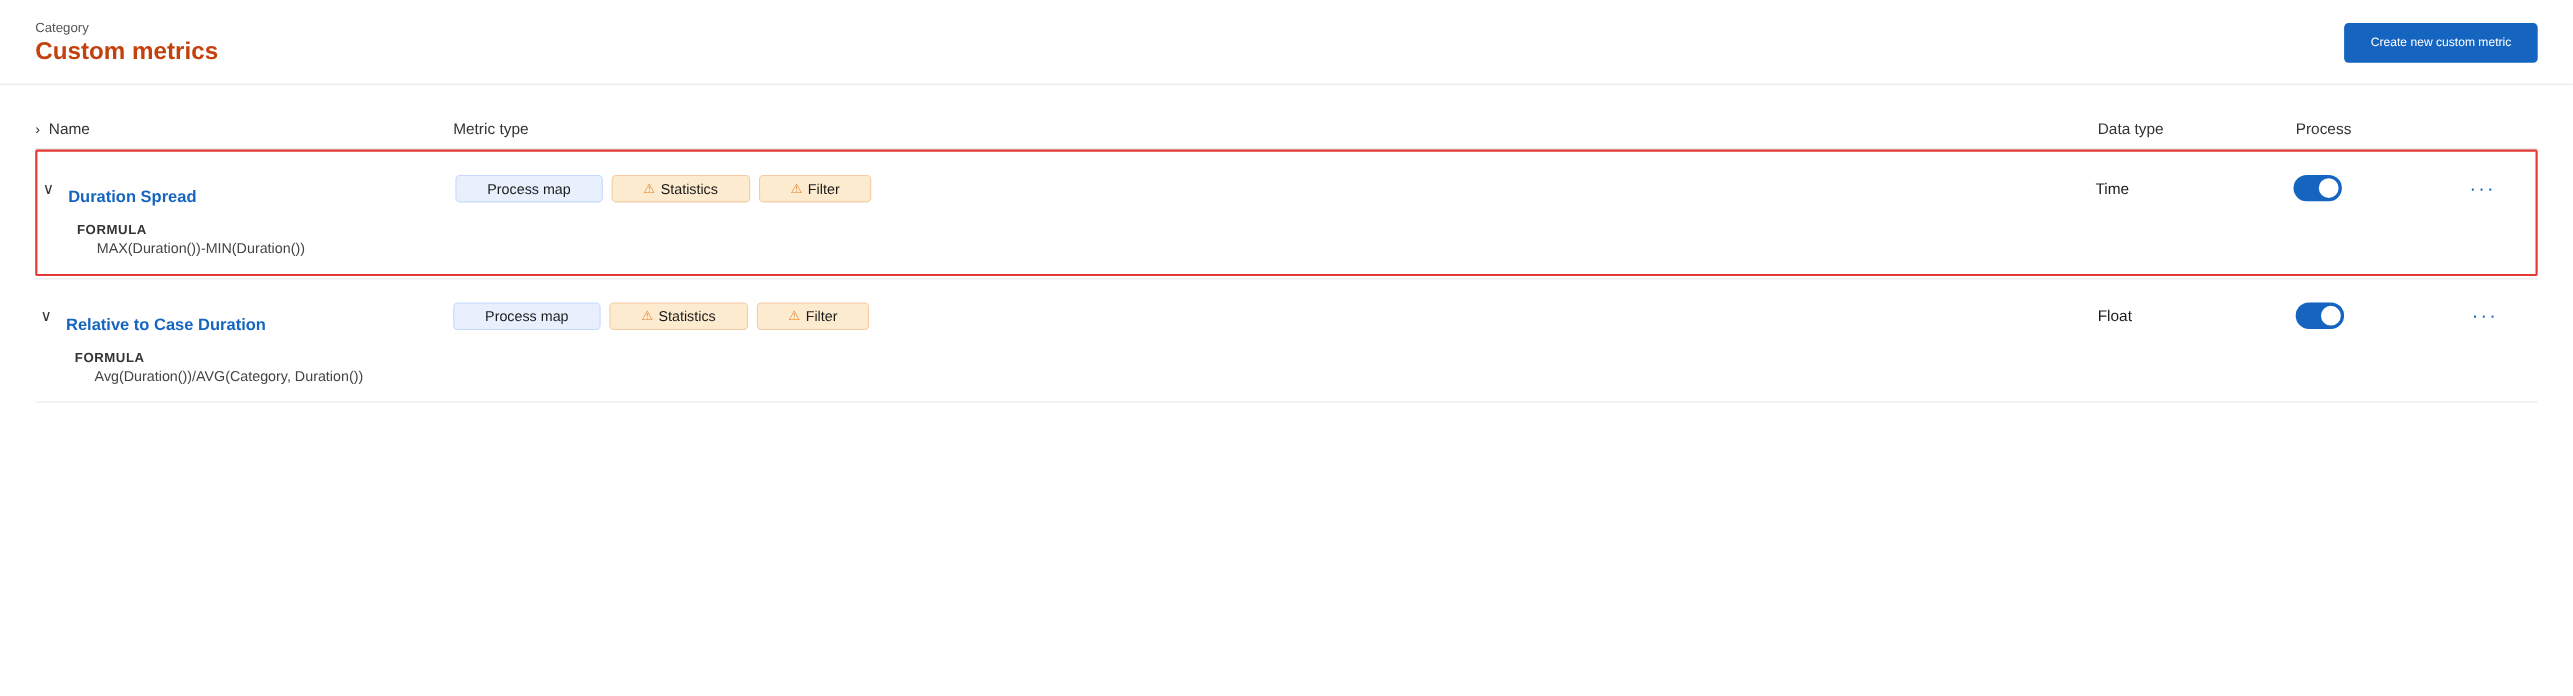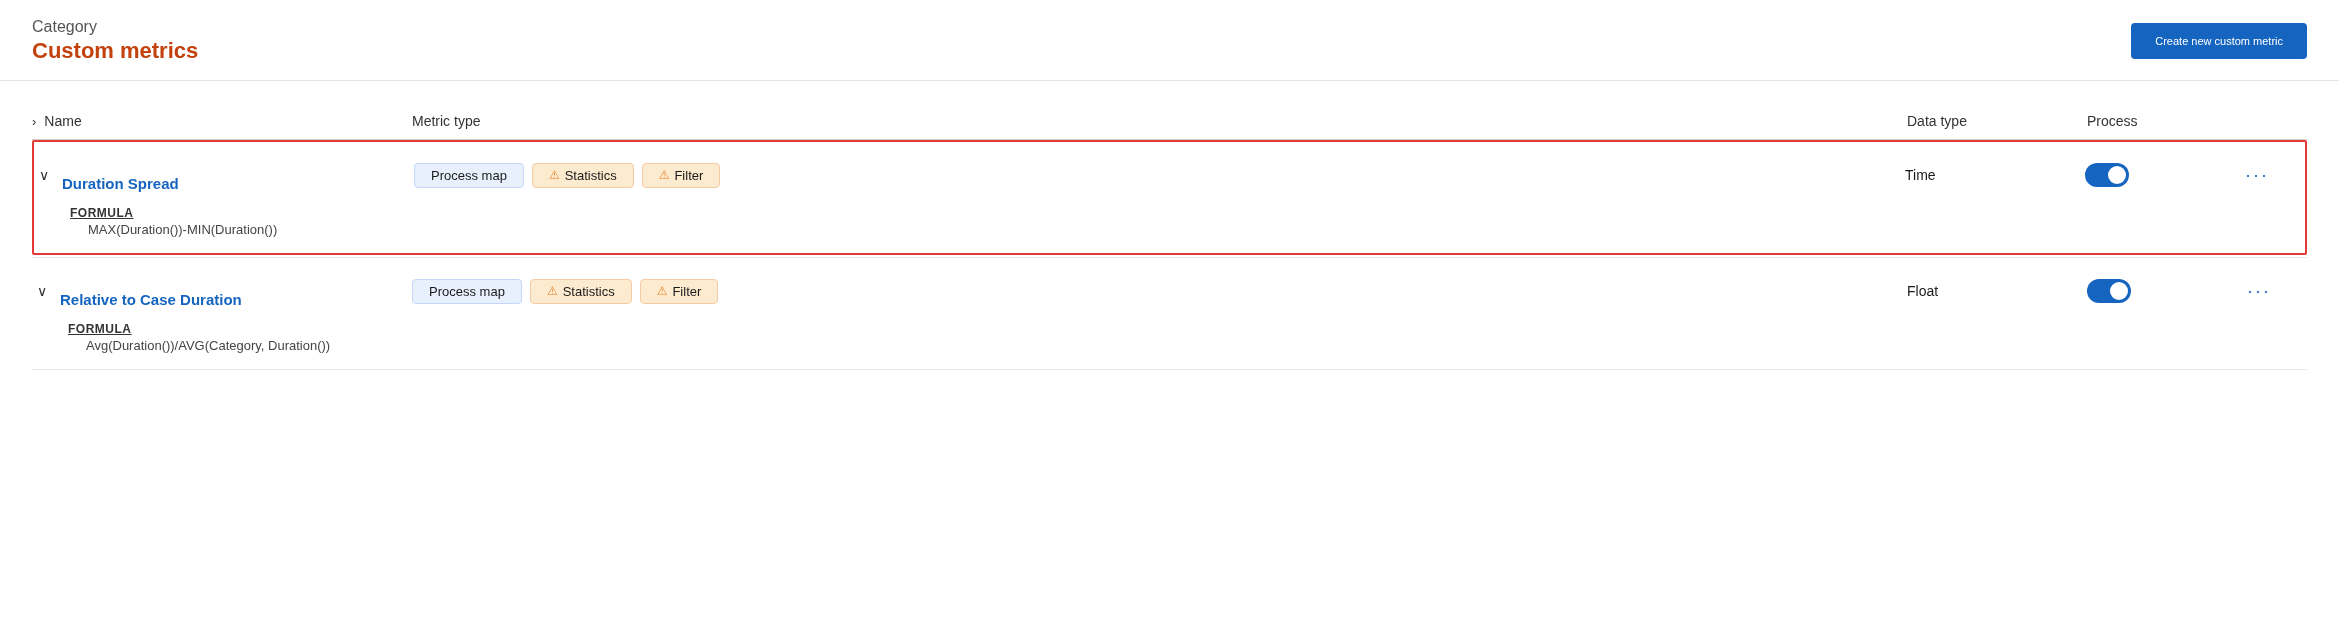--- a/index.html
+++ b/index.html
@@ -10,21 +10,21 @@
       font-size: 14px;
     }
     .page-header {
       display: flex;
       justify-content: space-between;
       align-items: center;
       padding: 18px 32px 16px 32px;
       border-bottom: 1px solid #e5e5e5;
     }
     .header-left .category-label {
-      font-size: 16px;
+      font-size: 12px;
       color: #555;
       margin-bottom: 2px;
     }
     .header-left .page-title {
       font-size: 22px;
       font-weight: 600;
       color: #c2410c;
     }
     .create-btn {
       background: #1565c0;
@@ -100,21 +100,21 @@
       cursor: pointer;
       margin-top: 17px;
     }
     .metric-tags {
       display: flex;
       gap: 8px;
       align-items: center;
     }
     .tag {
       border-radius: 4px;
-      padding: 4px 16px;
+      padding: 4px 28px;
       font-size: 13px;
       font-weight: 500;
       display: flex;
       align-items: center;
       gap: 5px;
     }
     .tag-blue {
       background: #e8f0fe;
       color: #1a1a1a;
       border: 1px solid #c5d8fc;
@@ -167,21 +167,20 @@
       align-items: center;
       justify-content: flex-end;
       padding-right: 4px;
     }
     .formula-label {
       font-size: 12px;
       font-weight: 700;
       color: #333;
       margin-bottom: 2px;
       letter-spacing: 0.5px;
-      text-decoration: underline;
     }
     .formula-value {
       font-size: 13px;
       color: #444;
       margin-left: 18px;
     }
     .selected-wrapper {
       border: 2px solid #e53935;
       border-radius: 2px;
       margin-bottom: 2px;

